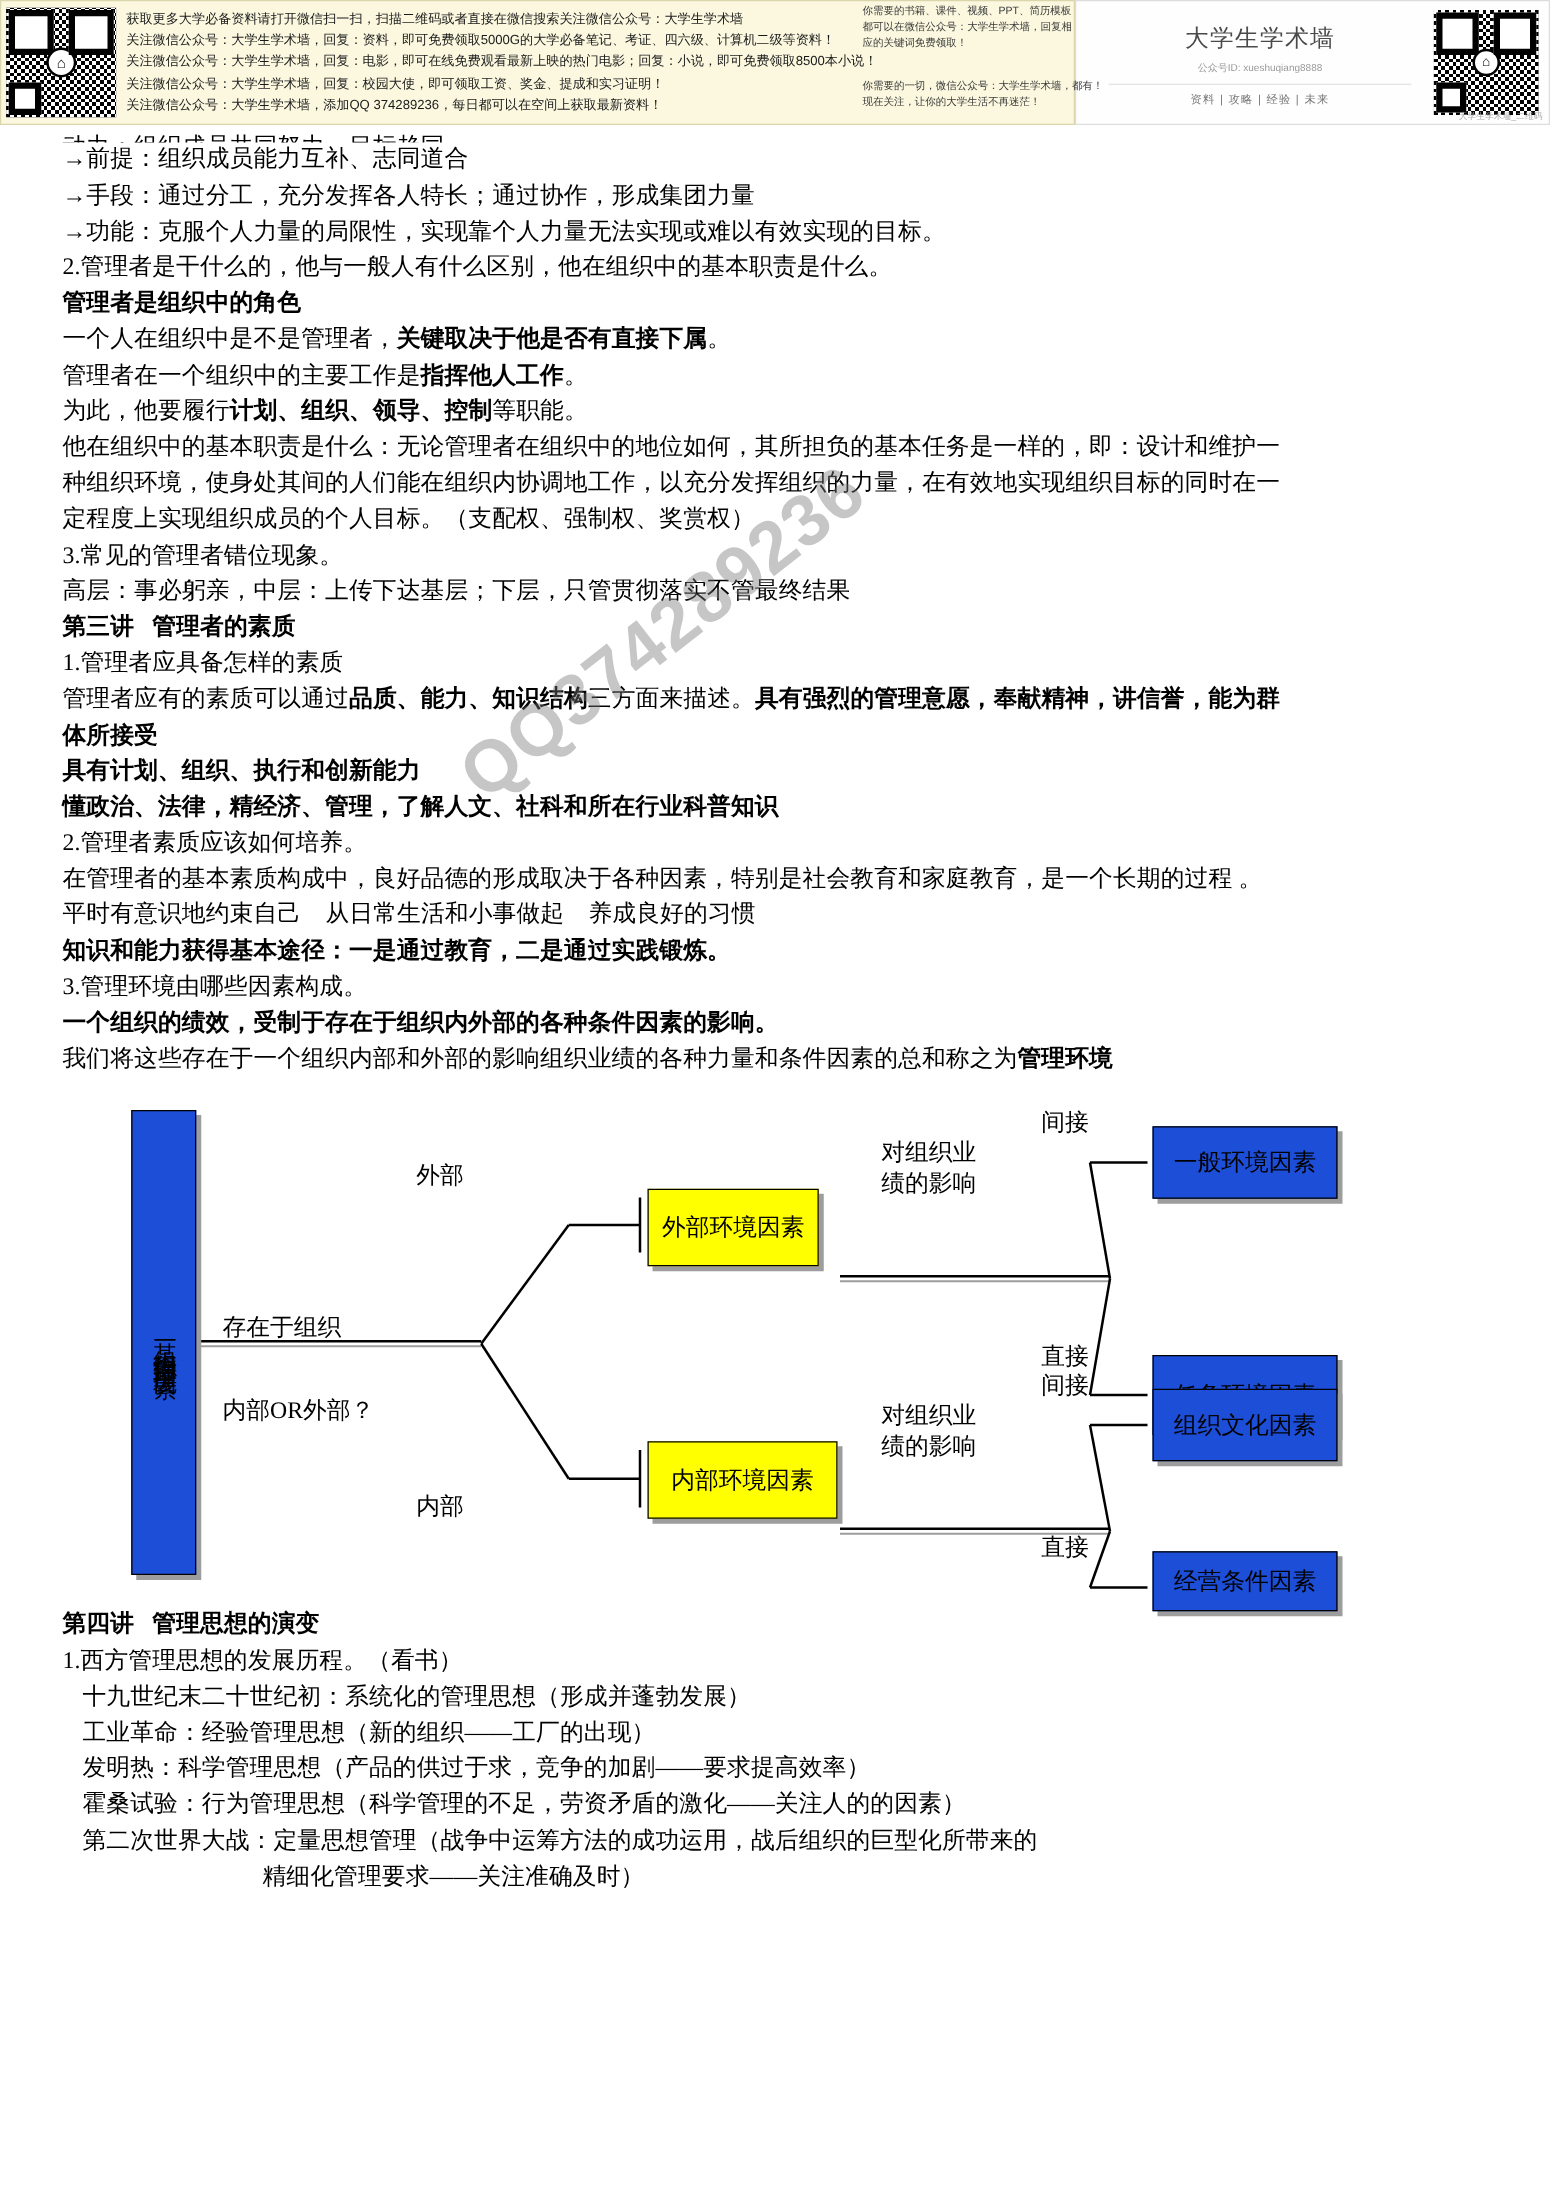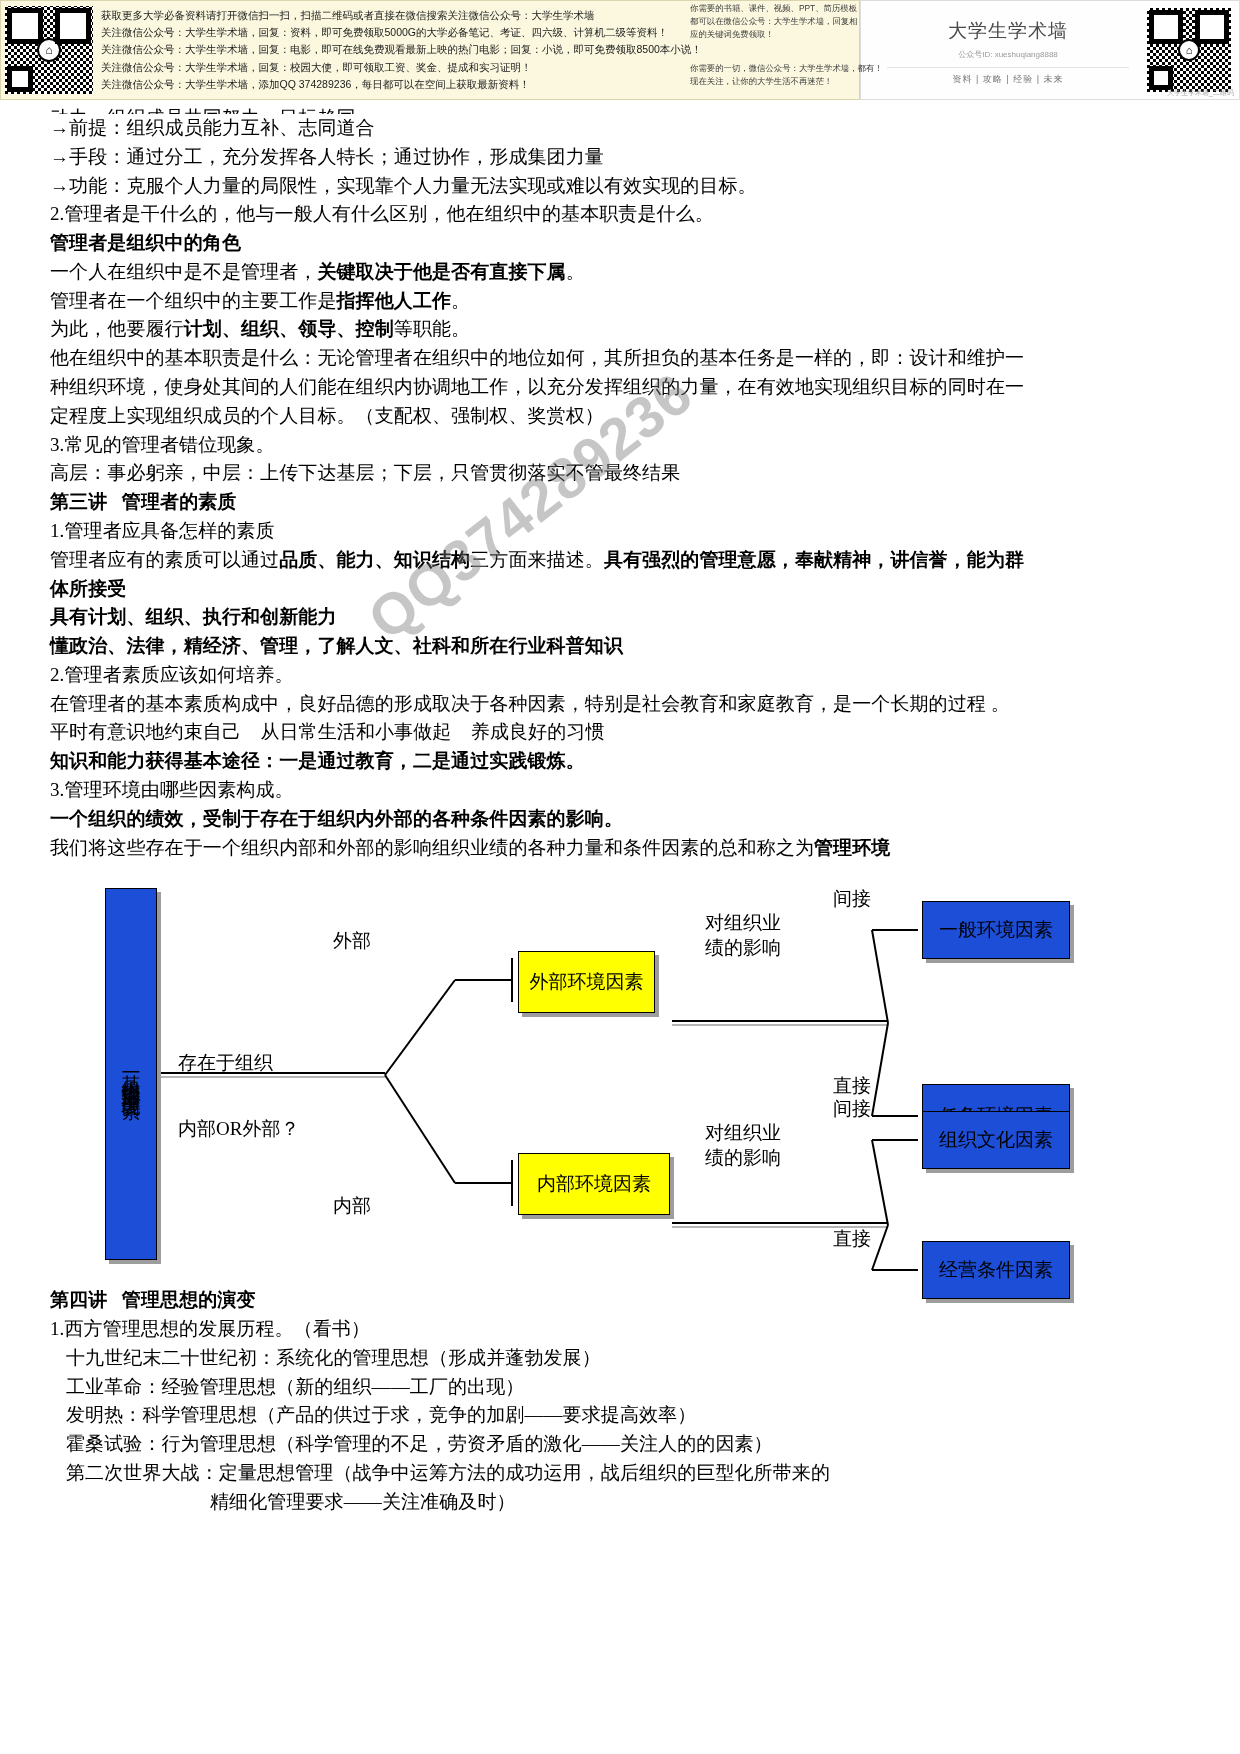--- a/index.html
+++ b/index.html
@@ -288,21 +288,21 @@
     </div>
 
     <div class="dlabel" style="left:783px; top:18px;">间接</div>
     <div class="dlabel" style="left:783px; top:205px;">直接</div>
     <div class="dlabel" style="left:783px; top:228px;">间接</div>
     <div class="dlabel" style="left:783px; top:358px;">直接</div>
 
     <div class="node grey" style="left:872px; top:33px; width:148px; height:58px;">一般环境因素</div>
     <div class="node grey" style="left:872px; top:216px; width:148px; height:64px;">任务环境因素</div>
     <div class="node grey" style="left:872px; top:243px; width:148px; height:58px;">组织文化因素</div>
-    <div class="node grey" style="left:872px; top:373px; width:148px; height:58px;">经营条件因素</div>
+    <div class="node grey" style="left:872px; top:373px; width:148px; height:48px;">经营条件因素</div>
   </div>
 
   <div class="ln b" style="margin-top:8px;">第四讲   管理思想的演变</div>
   <div class="ln">1.西方管理思想的发展历程。（看书）</div>
   <div class="ln ind">十九世纪末二十世纪初：系统化的管理思想（形成并蓬勃发展）</div>
   <div class="ln ind">工业革命：经验管理思想（新的组织——工厂的出现）</div>
   <div class="ln ind">发明热：科学管理思想（产品的供过于求，竞争的加剧——要求提高效率）</div>
   <div class="ln ind">霍桑试验：行为管理思想（科学管理的不足，劳资矛盾的激化——关注人的的因素）</div>
   <div class="ln ind">第二次世界大战：定量思想管理（战争中运筹方法的成功运用，战后组织的巨型化所带来的</div>
   <div class="ln ind2">精细化管理要求——关注准确及时）</div>

